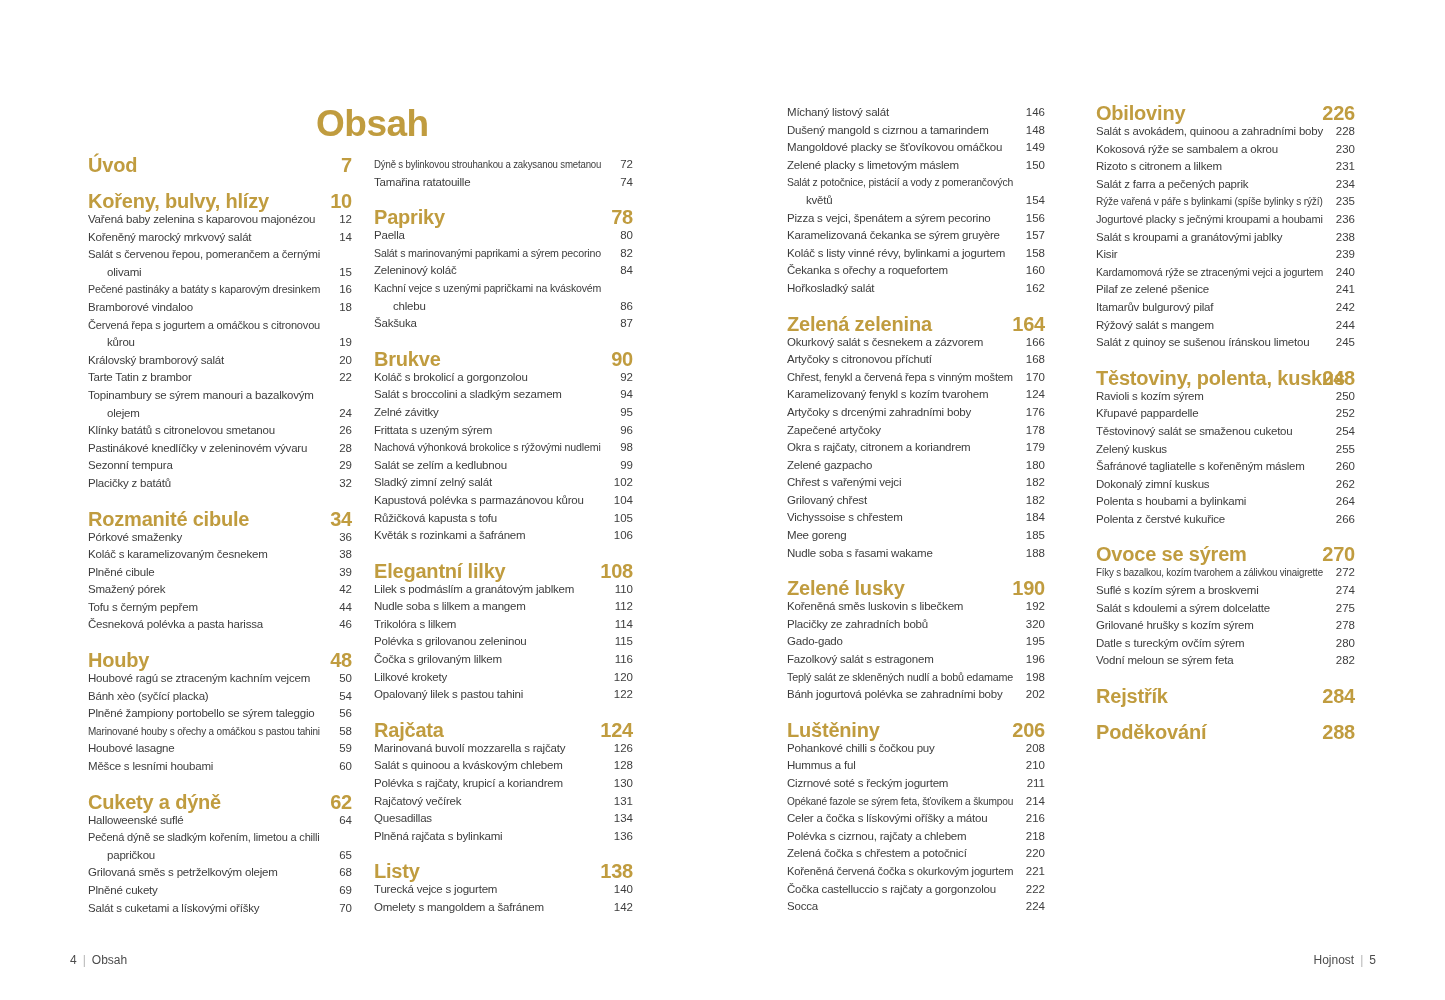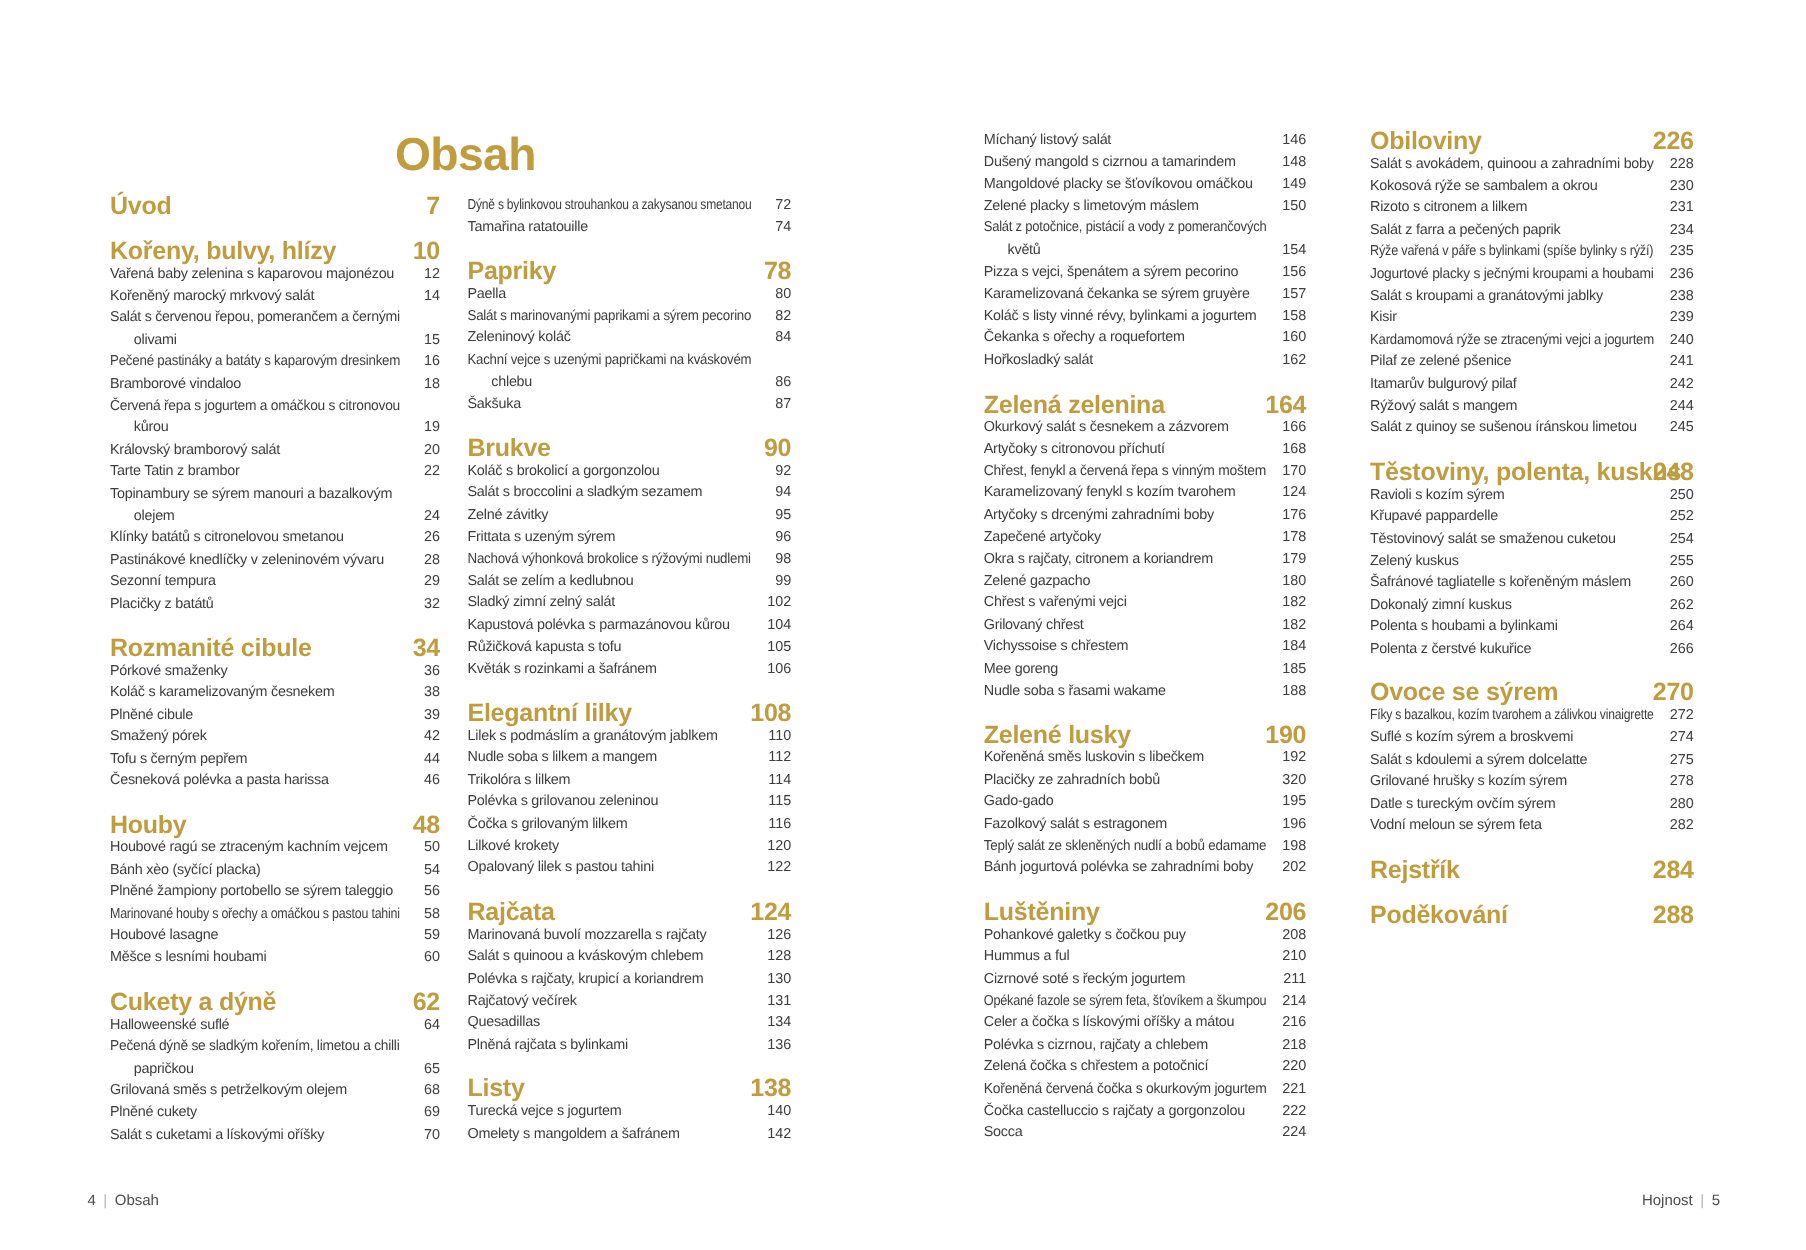--- a/index.html
+++ b/index.html
@@ -741,21 +741,21 @@
       </div>
       <div class="toc-section">
         <div class="row heading">
           <div class="label">
             <div class="line">Luštěniny</div>
           </div>
           <div class="num">206</div>
         </div>
         <div class="row">
           <div class="label">
-            <div class="line">Pohankové galetky s čočkou puy</div>
+            <div class="line">Pohankové chilli s čočkou puy</div>
           </div>
           <div class="num">208</div>
         </div>
         <div class="row">
           <div class="label">
             <div class="line">Hummus a ful</div>
           </div>
           <div class="num">210</div>
         </div>
         <div class="row">

